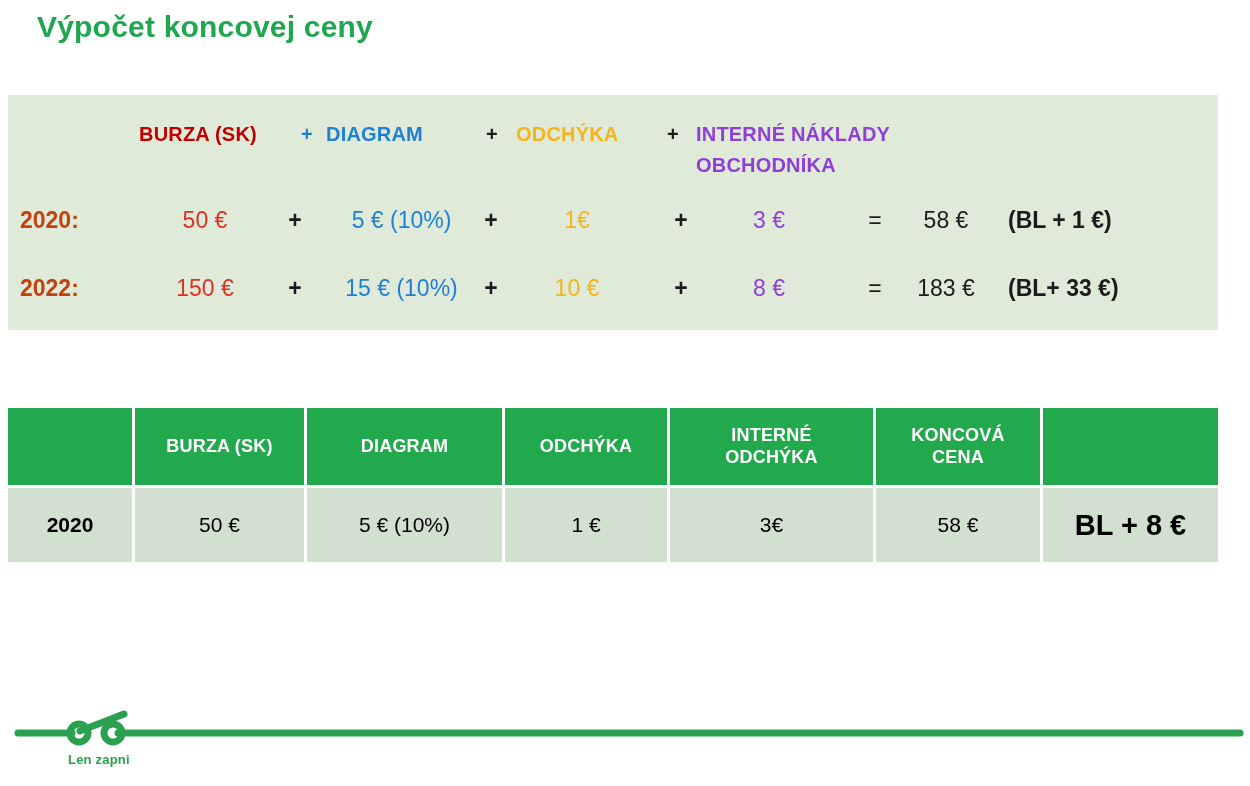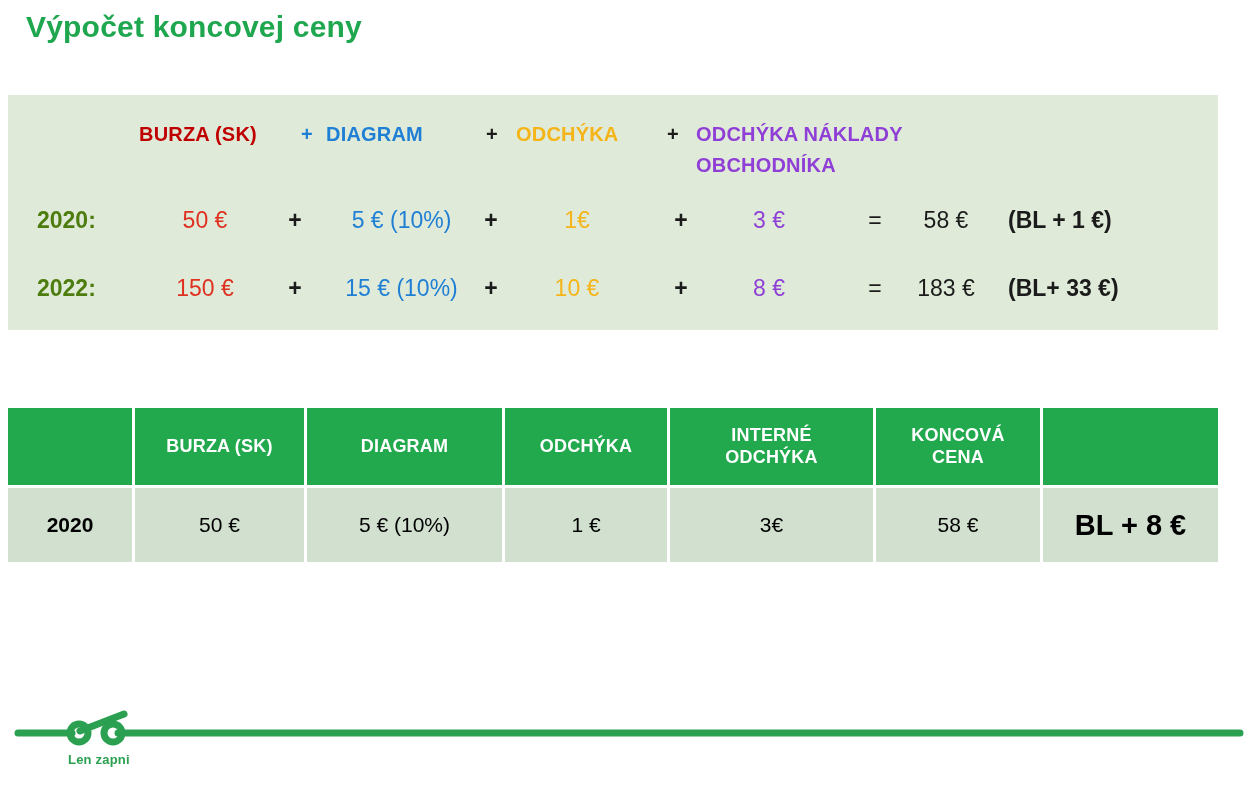--- a/index.html
+++ b/index.html
@@ -11,21 +11,21 @@
     width: 1250px;
     height: 786px;
     position: relative;
     font-family: "Liberation Sans", sans-serif;
     overflow: hidden;
   }
 
   
   #page-title {
     position: absolute;
-    left: 26px;
+    left: 37px;
     top: 10px;
     font-size: 30px;
     font-weight: bold;
     color: #1fa74f;
     letter-spacing: 0.2px;
     white-space: nowrap;
   }
 
   
   #formula-panel {
@@ -69,21 +69,21 @@
     position: absolute;
     left: 0;
     width: 100%;
     height: 40px;
     font-size: 23px;
     white-space: nowrap;
   }
   .formula-row.r2020 { top: 112px; }
   .formula-row.r2022 { top: 180px; }
 
-  .fr-year { position: absolute; left: 29px; font-weight: bold; color: #4d7c0f; }
+  .fr-year { position: absolute; left: 12px; font-weight: bold; color: #c2410c; }
   .fr-burza { position: absolute; left: 152px; width: 90px; text-align: center; color: #e03020; }
   .fr-op1  { position: absolute; left: 272px; width: 30px; text-align: center; color: #1b1b1b; font-weight: bold; }
   .fr-diag { position: absolute; left: 326px; width: 135px; text-align: center; color: #1f7fd4; }
   .fr-op2  { position: absolute; left: 468px; width: 30px; text-align: center; color: #1b1b1b; font-weight: bold; }
   .fr-odch { position: absolute; left: 524px; width: 90px; text-align: center; color: #f5b417; }
   .fr-op3  { position: absolute; left: 658px; width: 30px; text-align: center; color: #1b1b1b; font-weight: bold; }
   .fr-int  { position: absolute; left: 716px; width: 90px; text-align: center; color: #8f3fd6; }
   .fr-eq   { position: absolute; left: 852px; width: 30px; text-align: center; color: #1b1b1b; }
   .fr-total{ position: absolute; left: 888px; width: 100px; text-align: center; color: #1b1b1b; }
   .fr-note { position: absolute; left: 1000px; font-weight: bold; color: #1b1b1b; }
@@ -164,21 +164,21 @@
 <div id="formula-panel">
 
   <div id="formula-legend">
     <div class="legend-line l1">
       <span class="lg-burza">BURZA (SK)</span>
       <span class="lg-plus1">+</span>
       <span class="lg-diagram">DIAGRAM</span>
       <span class="lg-plus2">+</span>
       <span class="lg-odchylka">ODCHÝKA</span>
       <span class="lg-plus3">+</span>
-      <span class="lg-interne">ODCHÝKA NÁKLADY</span>
+      <span class="lg-interne">INTERNÉ NÁKLADY</span>
     </div>
     <div class="legend-line l2">
       <span class="lg-obchod">OBCHODNÍKA</span>
     </div>
   </div>
 
   <div class="formula-row r2020">
     <span class="fr-year">2020:</span>
     <span class="fr-burza">50 €</span>
     <span class="fr-op1">+</span>

